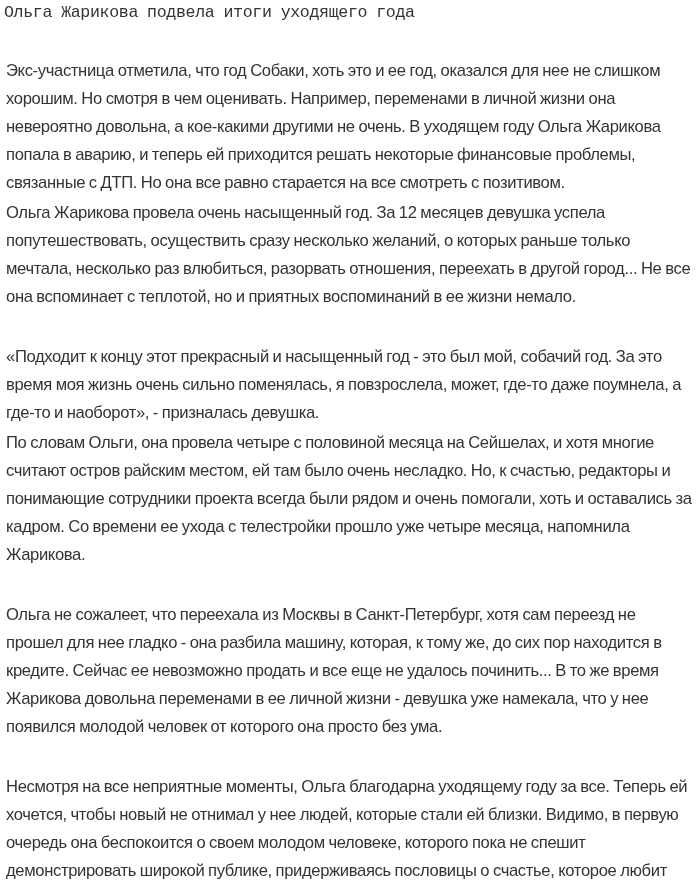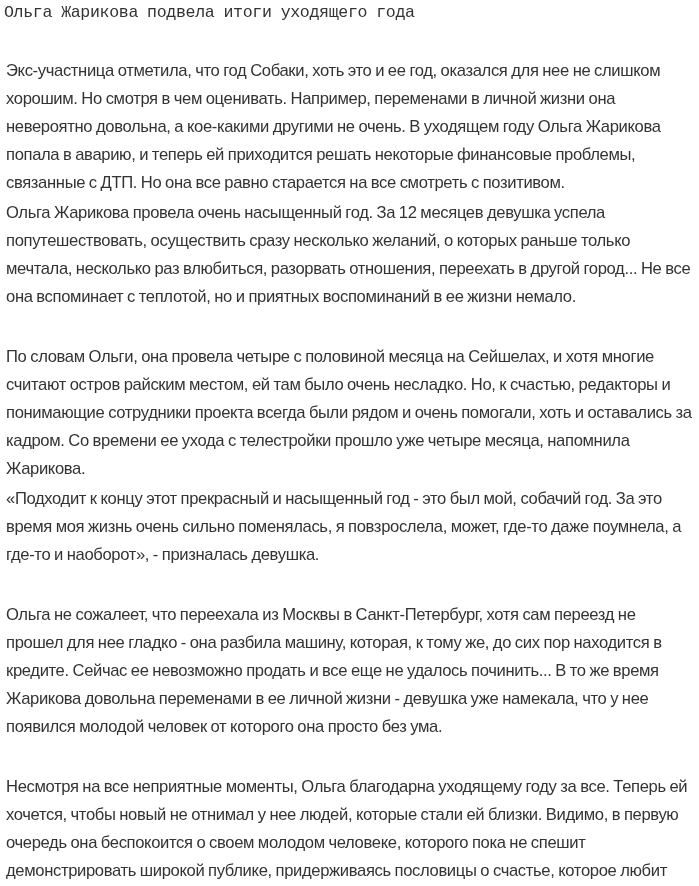--- a/index.html
+++ b/index.html
@@ -37,19 +37,19 @@
   </style>
 </head>
 <body>
 
 <div class="article">
   <h1 class="title">Ольга Жарикова подвела итоги уходящего года</h1>
   <div class="gap"></div>
   <p class="para">Экс-участница отметила, что год Собаки, хоть это и ее год, оказался для нее не слишком хорошим. Но смотря в чем оценивать. Например, переменами в личной жизни она невероятно довольна, а кое-какими другими не очень. В уходящем году Ольга Жарикова попала в аварию, и теперь ей приходится решать некоторые финансовые проблемы, связанные с ДТП. Но она все равно старается на все смотреть с позитивом.</p>
   <p class="para">Ольга Жарикова провела очень насыщенный год. За 12 месяцев девушка успела попутешествовать, осуществить сразу несколько желаний, о которых раньше только мечтала, несколько раз влюбиться, разорвать отношения, переехать в другой город... Не все она вспоминает с теплотой, но и приятных воспоминаний в ее жизни немало.</p>
   <div class="gap"></div>
+  <p class="para">«Подходит к концу этот прекрасный и насыщенный год - это был мой, собачий год. За это время моя жизнь очень сильно поменялась, я повзрослела, может, где-то даже поумнела, а где-то и наоборот», - призналась девушка.</p>
   <p class="para">По словам Ольги, она провела четыре с половиной месяца на Сейшелах, и хотя многие считают остров райским местом, ей там было очень несладко. Но, к счастью, редакторы и понимающие сотрудники проекта всегда были рядом и очень помогали, хоть и оставались за кадром. Со времени ее ухода с телестройки прошло уже четыре месяца, напомнила Жарикова.</p>
-  <p class="para">«Подходит к концу этот прекрасный и насыщенный год - это был мой, собачий год. За это время моя жизнь очень сильно поменялась, я повзрослела, может, где-то даже поумнела, а где-то и наоборот», - призналась девушка.</p>
   <div class="gap"></div>
   <p class="para">Ольга не сожалеет, что переехала из Москвы в Санкт-Петербург, хотя сам переезд не прошел для нее гладко - она разбила машину, которая, к тому же, до сих пор находится в кредите. Сейчас ее невозможно продать и все еще не удалось починить... В то же время Жарикова довольна переменами в ее личной жизни - девушка уже намекала, что у нее появился молодой человек от которого она просто без ума.</p>
   <div class="gap"></div>
   <p class="para">Несмотря на все неприятные моменты, Ольга благодарна уходящему году за все. Теперь ей хочется, чтобы новый не отнимал у нее людей, которые стали ей близки. Видимо, в первую очередь она беспокоится о своем молодом человеке, которого пока не спешит демонстрировать широкой публике, придерживаясь пословицы о счастье, которое любит тишину.</p>
 </div>
 
 </body></html>

